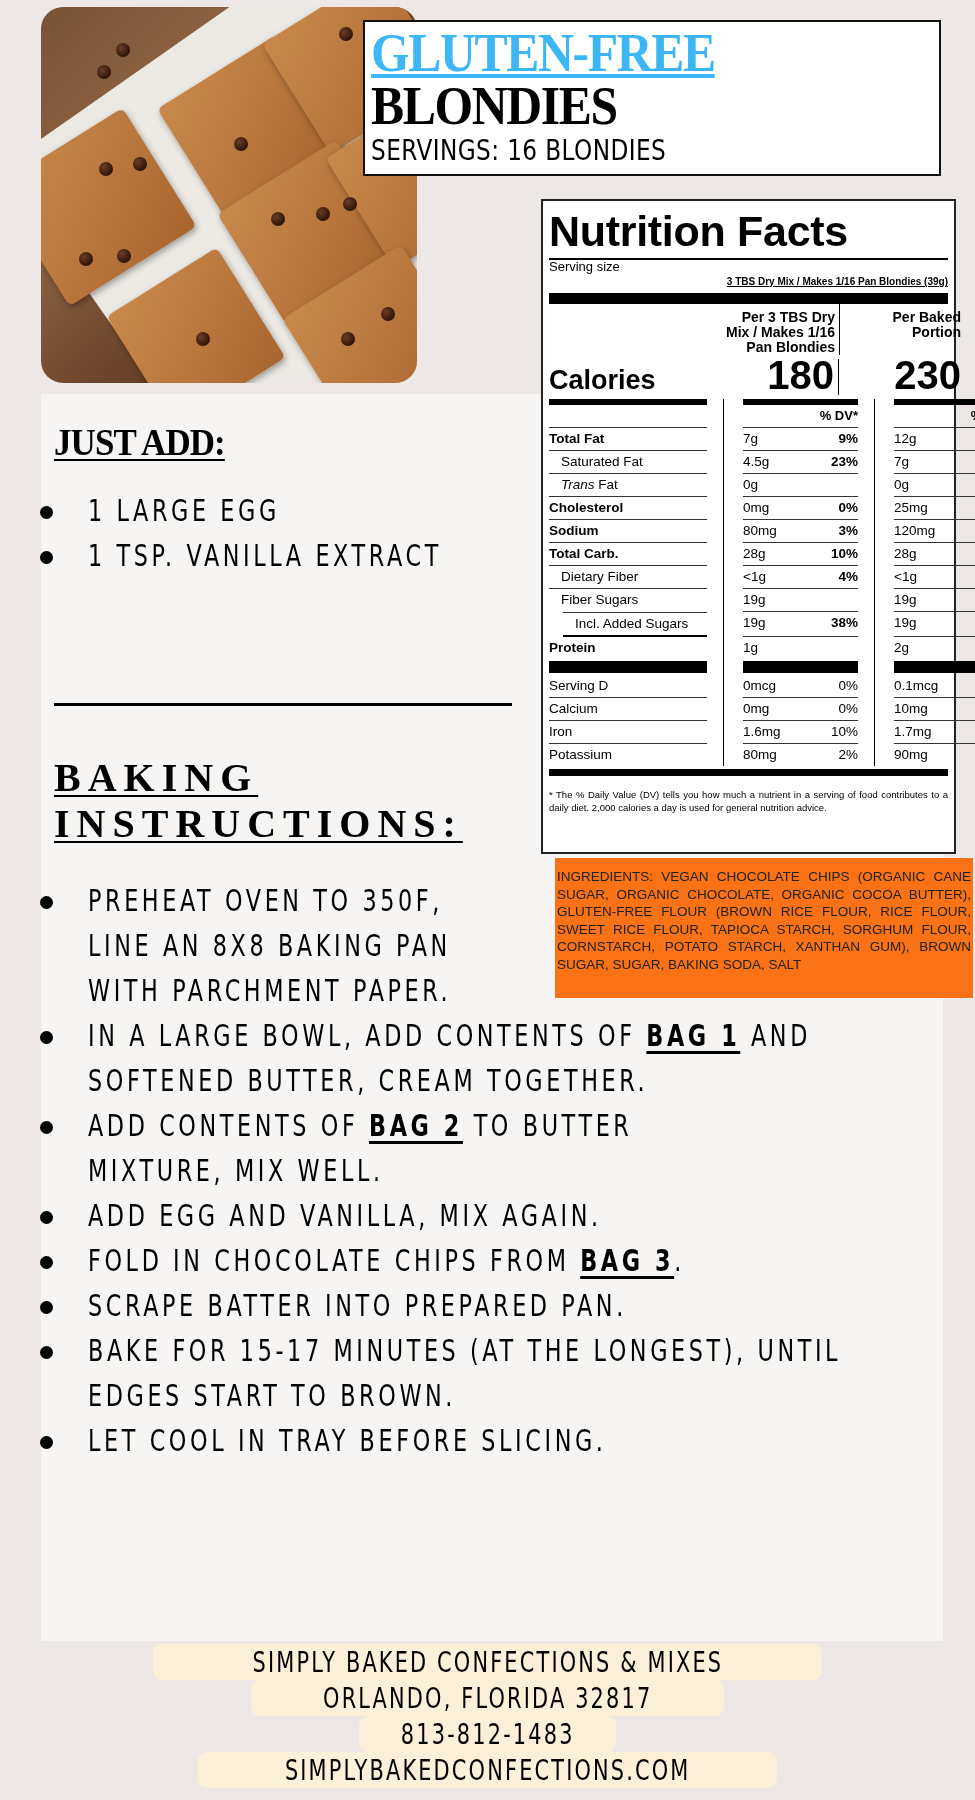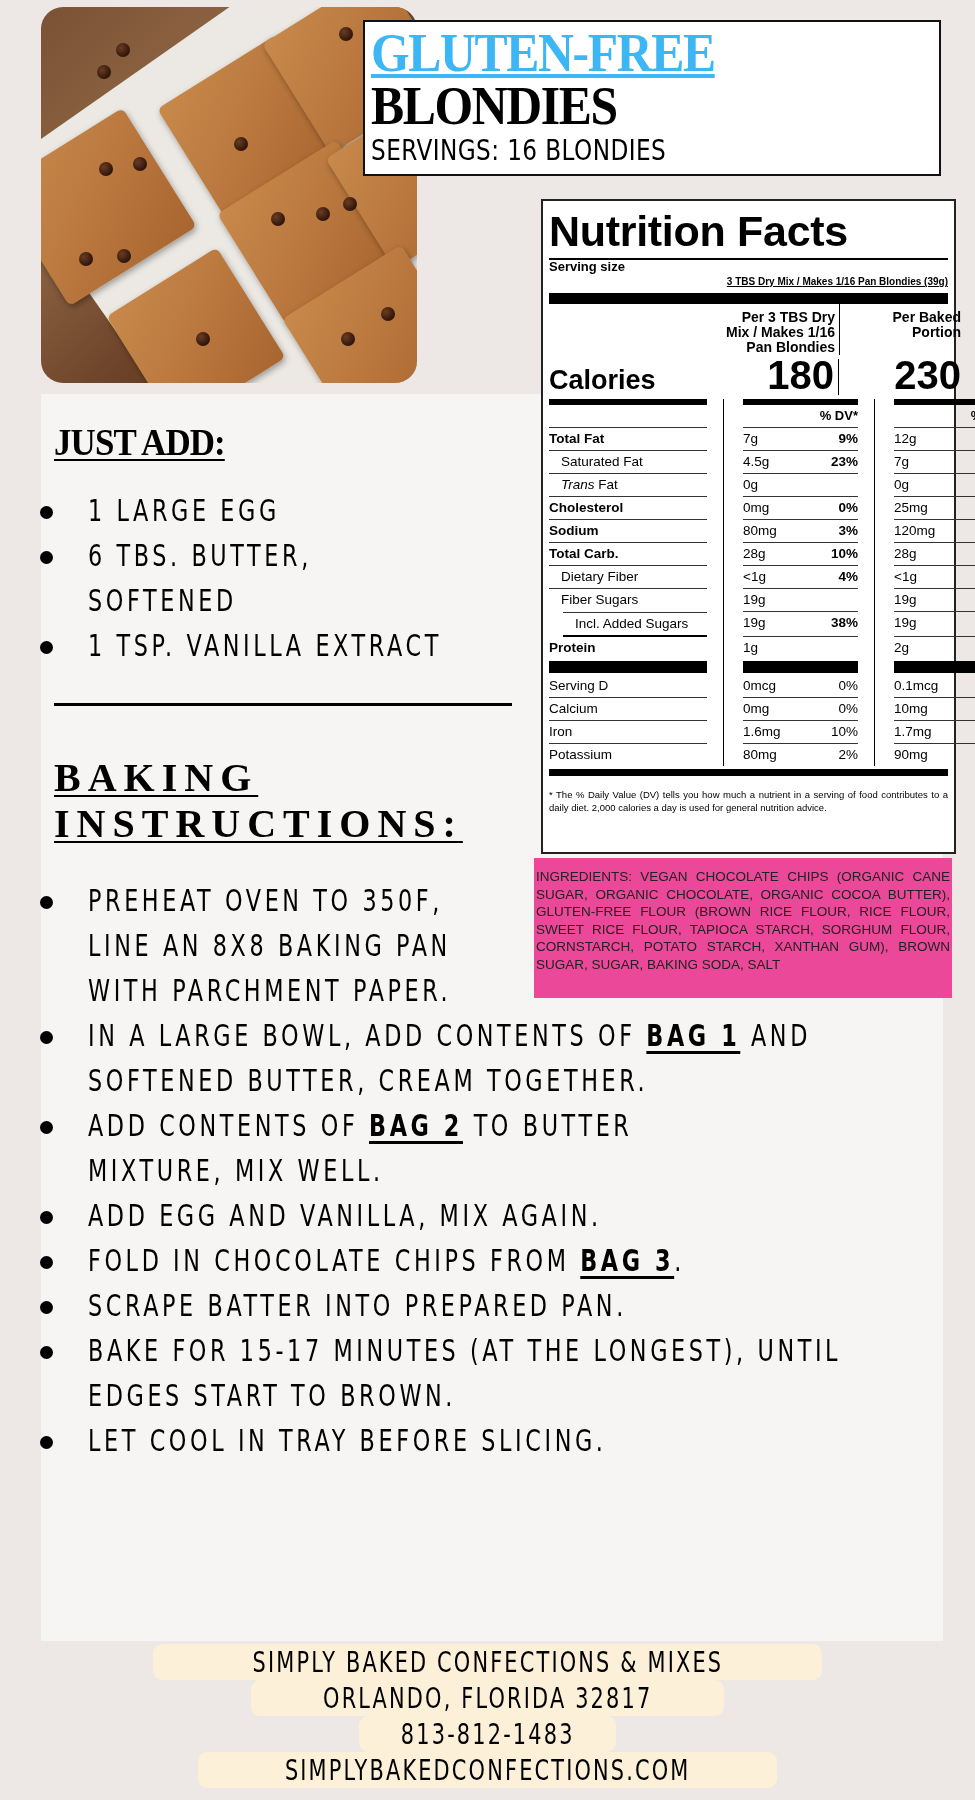--- a/index.html
+++ b/index.html
@@ -102,21 +102,21 @@
 
     
     .nf {
       position: absolute; left: 541px; top: 199px; width: 415px; height: 655px;
       background: #fff; border: 2px solid #222; padding: 4px 6px 4px 6px;
       font-family: "Liberation Sans", sans-serif; color: #000;
     }
     .nf-title { font-weight: bold; font-size: 43px; line-height: 52px; letter-spacing: -0.3px; white-space: nowrap; }
     .nf-rule1 { height: 2px; background: #000; margin-top: 1px; }
     .nf-servings { font-size: 17px; line-height: 19px; margin-top: 4px; }
-    .nf-ss-label { font-weight: bold; font-size: 13px; line-height: 14px; }
+    .nf-ss-label { font-weight: normal; font-size: 13px; line-height: 14px; }
     .nf-ss-val { font-weight: bold; font-size: 10px; line-height: 16px; text-align: right; text-decoration: underline; }
     .nf-thick { height: 11px; background: #000; margin-top: 3px; }
     .nf-grid { display: grid; grid-template-columns: 158px 4px 115px 4px 115px; column-gap: 4px; }
     .colhead { font-weight: bold; font-size: 14px; line-height: 15px; text-align: right; padding-top: 6px; }
     .calrow { display: grid; grid-template-columns: 158px 4px 115px 4px 115px; column-gap: 4px; align-items: end; }
     .cal-label { font-weight: bold; font-size: 27px; line-height: 30px; }
     .cal-val { font-weight: bold; font-size: 40px; line-height: 40px; text-align: right; }
     .vsep { border-left: 1.5px solid #000; }
     .bar-thick { height: 6px; background: #000; }
     .row { display: grid; grid-template-columns: 158px 4px 115px 4px 115px; column-gap: 16px; }
@@ -125,22 +125,22 @@
     .cell.ind1 { padding-left: 12px; }
     .cell.ind2 { padding-left: 26px; }
     .pair { display: flex; justify-content: space-between; }
     .dv-b { font-weight: bold; }
     .dvhead { font-weight: bold; font-size: 13px; text-align: right; line-height: 22px; border-bottom: 1.5px solid #333; }
     .blackrow { height: 12px; background: #000; margin: 2px 0; }
     .foot-thick { height: 7px; background: #000; margin-top: 3px; }
     .footnote { font-size: 9.5px; line-height: 13px; text-align: justify; margin-top: 12px; }
 
     .ingredients {
-      position: absolute; left: 534px; top: 858px; width: 418px; height: 140px;
-      background: #ec4899; padding: 10px 2px 4px 2px;
+      position: absolute; left: 555px; top: 858px; width: 418px; height: 140px;
+      background: #f97316; padding: 10px 2px 4px 2px;
       font-family: "Liberation Sans", sans-serif; font-size: 13.5px; line-height: 17.5px;
       text-align: justify; color: #222;
     }
 
     
     .footer { position: absolute; left: 0; top: 1644px; width: 975px; text-align: center; }
     .foot-line {
       display: inline-block; background: #fdf0d8; border-radius: 9px;
       font-family: "DejaVu Sans", sans-serif; font-size: 29px; line-height: 36px;
       letter-spacing: 3px; padding: 0 8px; margin: 0 auto;
@@ -181,21 +181,20 @@
   <div><span class="title-gf">GLUTEN-FREE</span></div>
   <span class="title-bl">BLONDIES</span>
   <span class="title-sv">SERVINGS: 16 BLONDIES</span>
 </div>
 
 <div class="panel"></div>
 
 <div class="h-just">JUST ADD:</div>
 <ul class="ing-list">
   <li><i class="bullet"></i><span>1 LARGE EGG</span></li>
-  <li><i class="bullet"></i><span style="width:80%;">6 TBS. BUTTER, SOFTENED</span></li>
   <li><i class="bullet"></i><span>1 TSP. VANILLA EXTRACT</span></li>
 </ul>
 <div class="divider"></div>
 
 <div class="h-bake">
   <div>BAKING</div>
   <div>INSTRUCTIONS:</div>
 </div>
 
 <ul class="steps">

